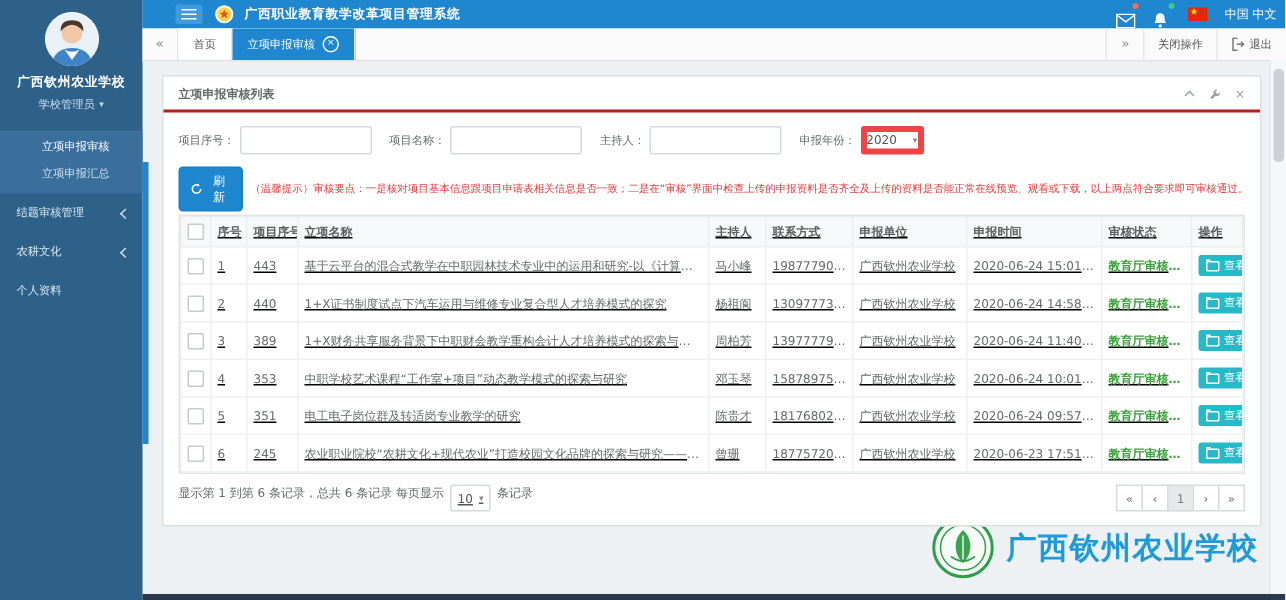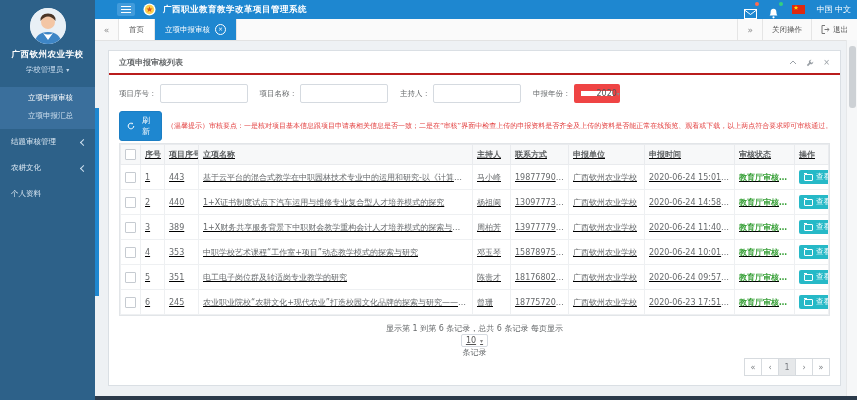--- a/index.html
+++ b/index.html
@@ -57,41 +57,41 @@
   
   .panel{position:absolute;left:13px;top:10px;right:16px;background:#fff;border:1px solid #dadfe4;z-index:2;}
   .panel-head{display:flex;align-items:center;padding:6px 10px 5px;border-bottom:2px solid #b91c1c;}
   .panel-title{font-size:8px;color:#676a6c;font-weight:bold;}
   .panel-tools{margin-left:auto;display:flex;align-items:center;gap:9px;color:#9aa0a6;}
   .ptool{cursor:pointer;display:flex;align-items:center;font-size:8px;line-height:1;color:#9aa0a6;}
 
   .filters{display:flex;align-items:center;padding:9px 10px 4px;font-size:7.5px;color:#676a6c;}
   .f-label{margin-right:3px;}
   .f-input{width:88px;height:19px;border:1px solid #d5dae0;border-radius:2px;background:#fff;margin-right:12px;box-sizing:border-box;padding:0 4px;font-size:8px;color:#555;outline:none;}
-  .f-select{width:22px;height:19px;border:7px solid #ef4444;border-radius:2px;background:#fff;display:flex;align-items:center;justify-content:space-between;padding:0 16px;box-sizing:border-box;font-size:8px;color:#555;cursor:pointer;}
+  .f-select{width:42px;height:19px;border:4px solid #ef4444;border-radius:2px;background:#fff;display:flex;align-items:center;justify-content:space-between;padding:0 0;box-sizing:border-box;font-size:8px;color:#555;cursor:pointer;}
   .f-select .crt{font-size:6px;color:#888;}
 
   .refresh-row{display:flex;align-items:center;gap:5px;padding:4px 10px 2px;}
   .btn-refresh{display:inline-flex;align-items:center;gap:3px;background:#1e87d0;border:1px solid #1b7ec4;color:#fff;font-size:8px;border-radius:3px;padding:3px 7px;cursor:pointer;font-family:inherit;}
   .hint{color:#e23d3d;font-size:7px;white-space:nowrap;overflow:hidden;}
 
   .actions-row{display:flex;justify-content:flex-end;gap:6px;padding:3px 10px 6px;}
   .btn-ghost{display:inline-flex;align-items:center;gap:3px;border:1px solid #1ab394;color:#18a689;background:#fff;border-radius:10px;font-size:8px;padding:2px 9px;cursor:pointer;font-family:inherit;}
 
   .table-wrap{margin:0 10px;border:1px solid #e2e5e8;}
   table{width:100%;border-collapse:collapse;table-layout:fixed;text-decoration:underline;}
   th{background:#f7f8f9;font-weight:bold;text-align:left;padding:4px 4px;border:1px solid #e9ebee;font-size:8px;color:#5c5f61;white-space:nowrap;overflow:hidden;}
   td{padding:5px 4px;border:1px solid #eef0f2;font-size:8px;color:#676a6c;white-space:nowrap;overflow:hidden;text-overflow:ellipsis;}
   .cb{display:inline-block;width:9px;height:9px;border:1px solid #c6cbd1;border-radius:1px;background:#fff;vertical-align:middle;cursor:pointer;}
   .c-status{color:#3ca23c;font-weight:bold;}
   .view-btn{display:inline-flex;align-items:center;gap:3px;background:#26b9c7;border:none;color:#fff;font-size:7.5px;border-radius:2px;padding:2px 5px;cursor:pointer;font-family:inherit;}
   .vb-folder{display:inline-block;width:7px;height:5px;border:1px solid #fff;border-radius:1px;position:relative;}
   .vb-folder:before{content:"";position:absolute;left:-1px;top:-2px;width:3px;height:1px;background:#fff;}
 
-  .pager-row{display:flex;align-items:center;padding:7px 10px 9px;font-size:8px;color:#676a6c;flex-direction:column;}
+  .pager-row{display:flex;padding:7px 10px 9px;font-size:8px;color:#676a6c;}
   .page-size{display:inline-flex;align-items:center;gap:4px;border:1px solid #d5dae0;border-radius:2px;padding:1px 4px;margin:0 4px;font-size:8px;color:#555;cursor:pointer;text-decoration:underline;}
   .page-size .crt{font-size:6px;color:#888;}
   .pager{margin-left:auto;display:flex;}
   .pg{min-width:16px;height:16px;border:1px solid #d7dbdf;background:#fff;color:#7a7e82;font-size:8px;display:flex;align-items:center;justify-content:center;margin-left:-1px;cursor:pointer;}
   .pg.active{background:#e6e8ea;}
 
   .watermark{position:absolute;right:18px;bottom:14px;display:flex;align-items:center;gap:8px;z-index:1;}
   .wm-text{font-size:20px;font-weight:bold;color:#1f9ad8;letter-spacing:1px;}
 </style>
 </head>

